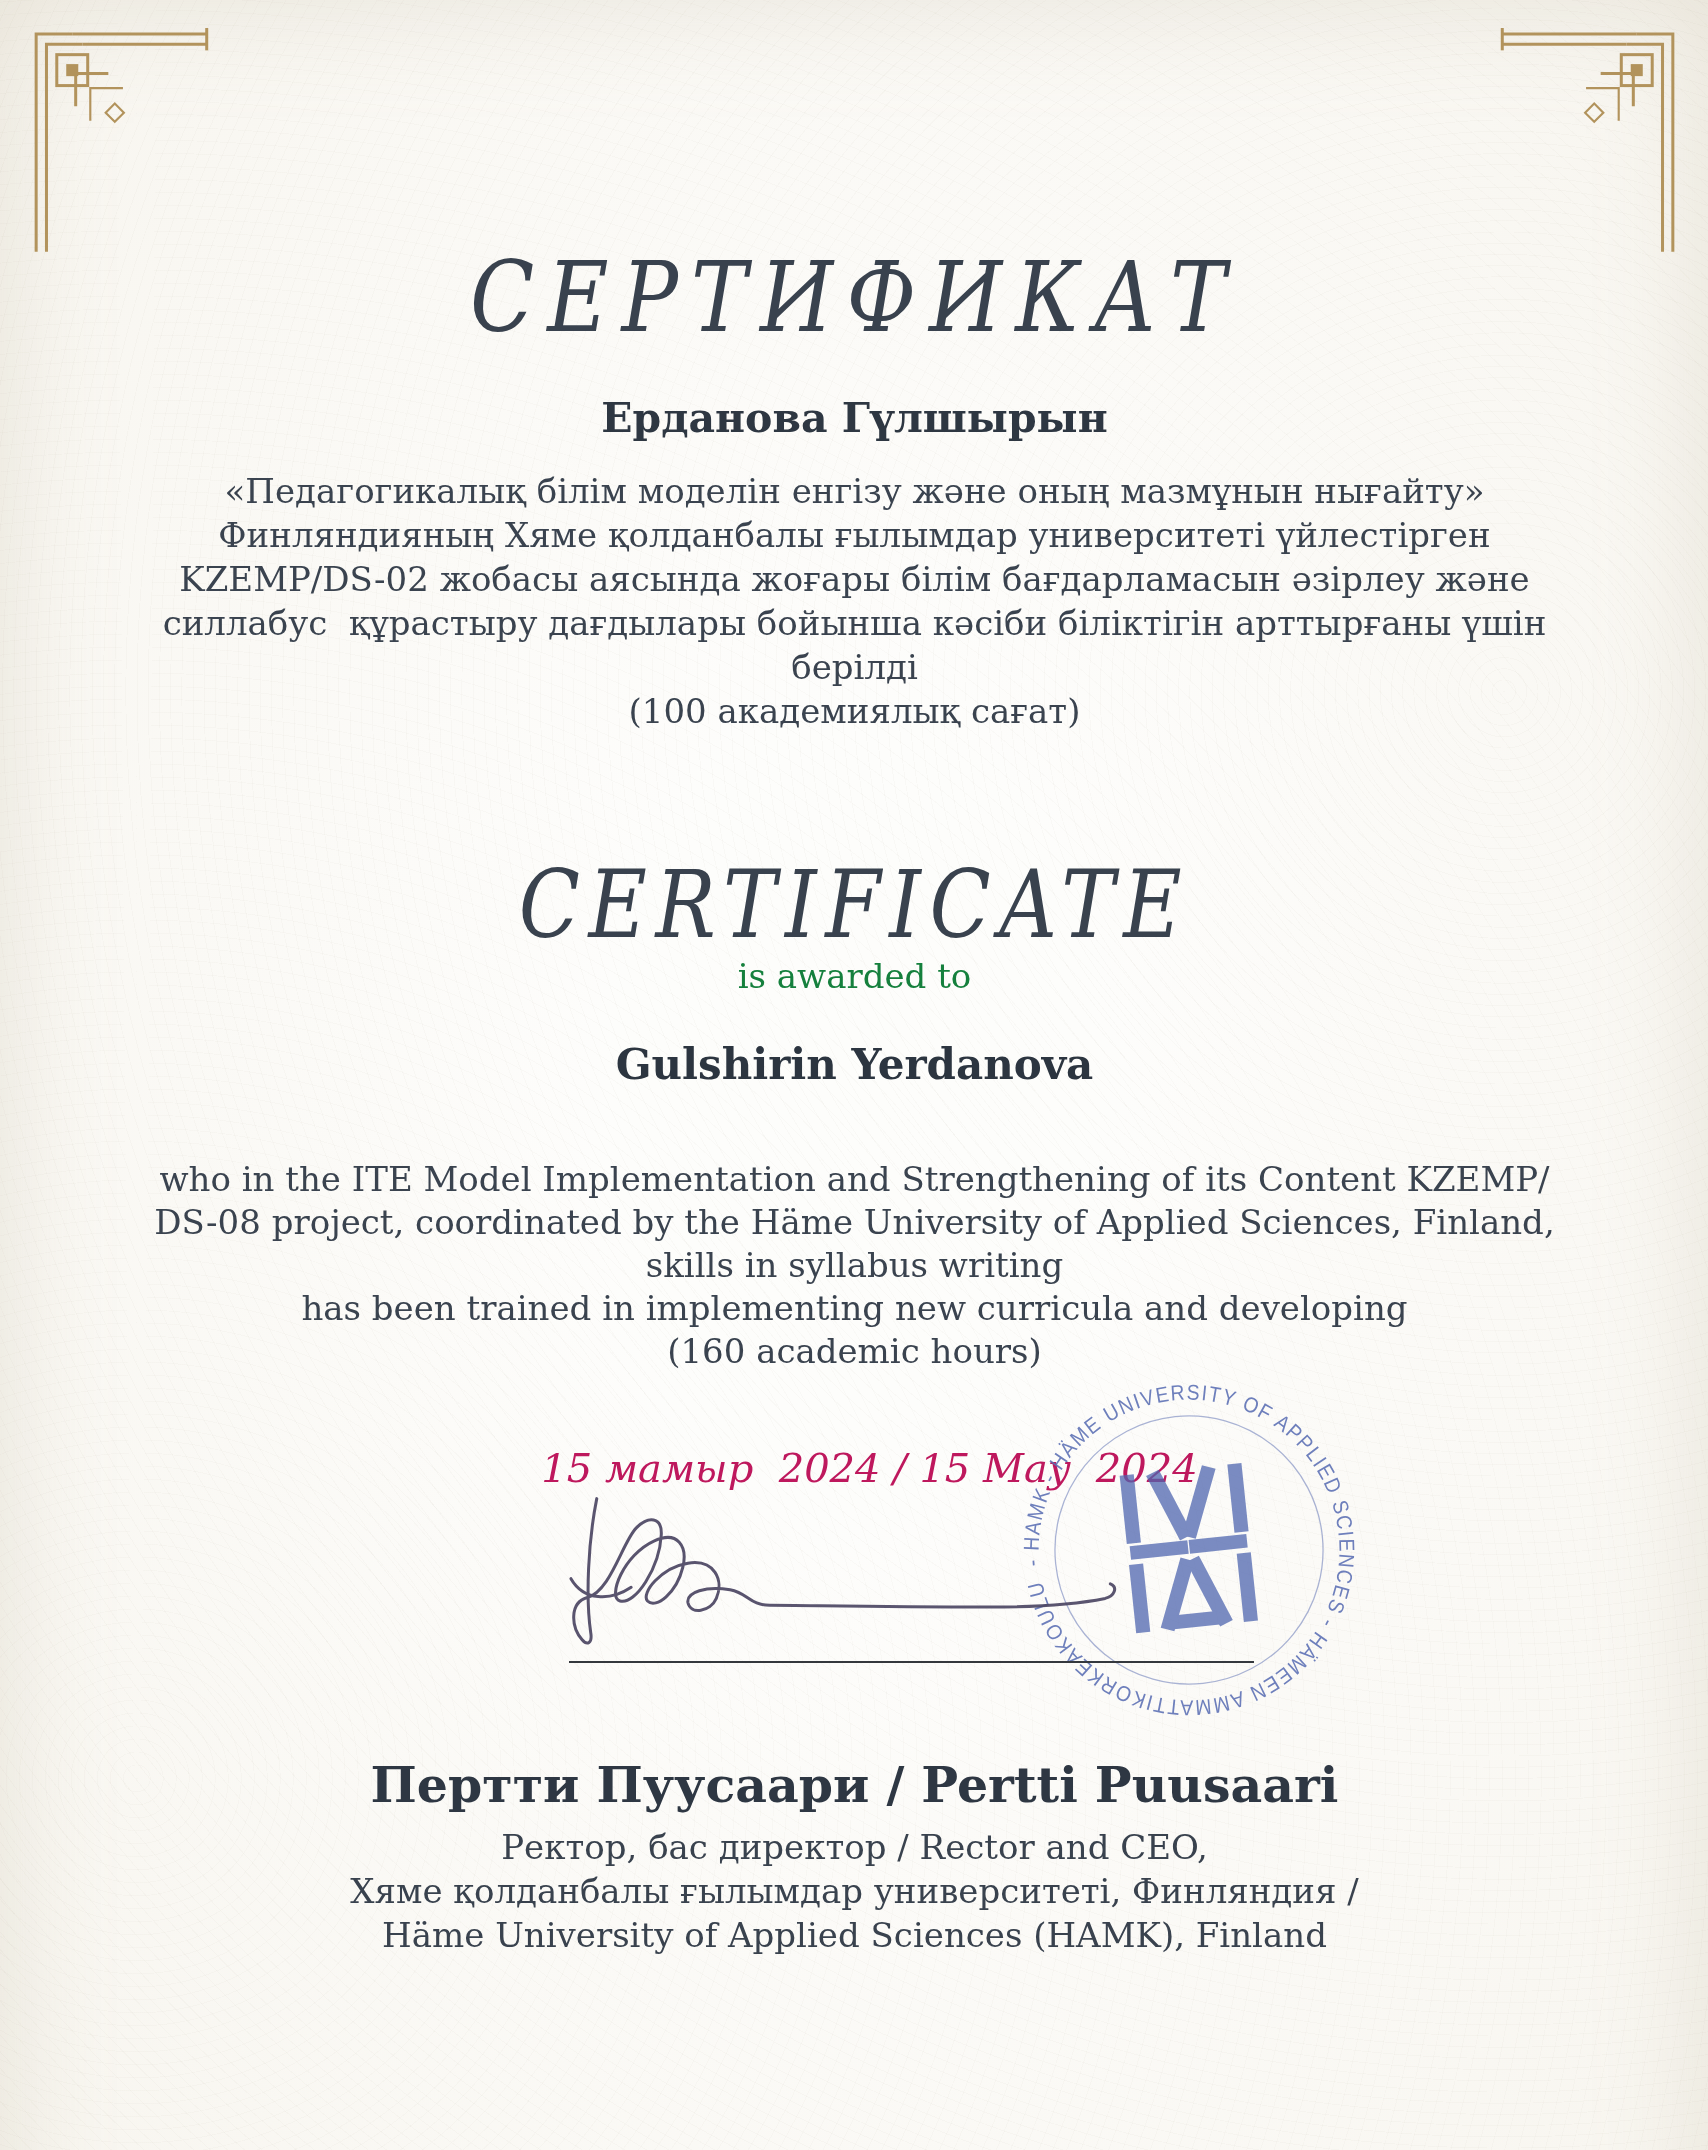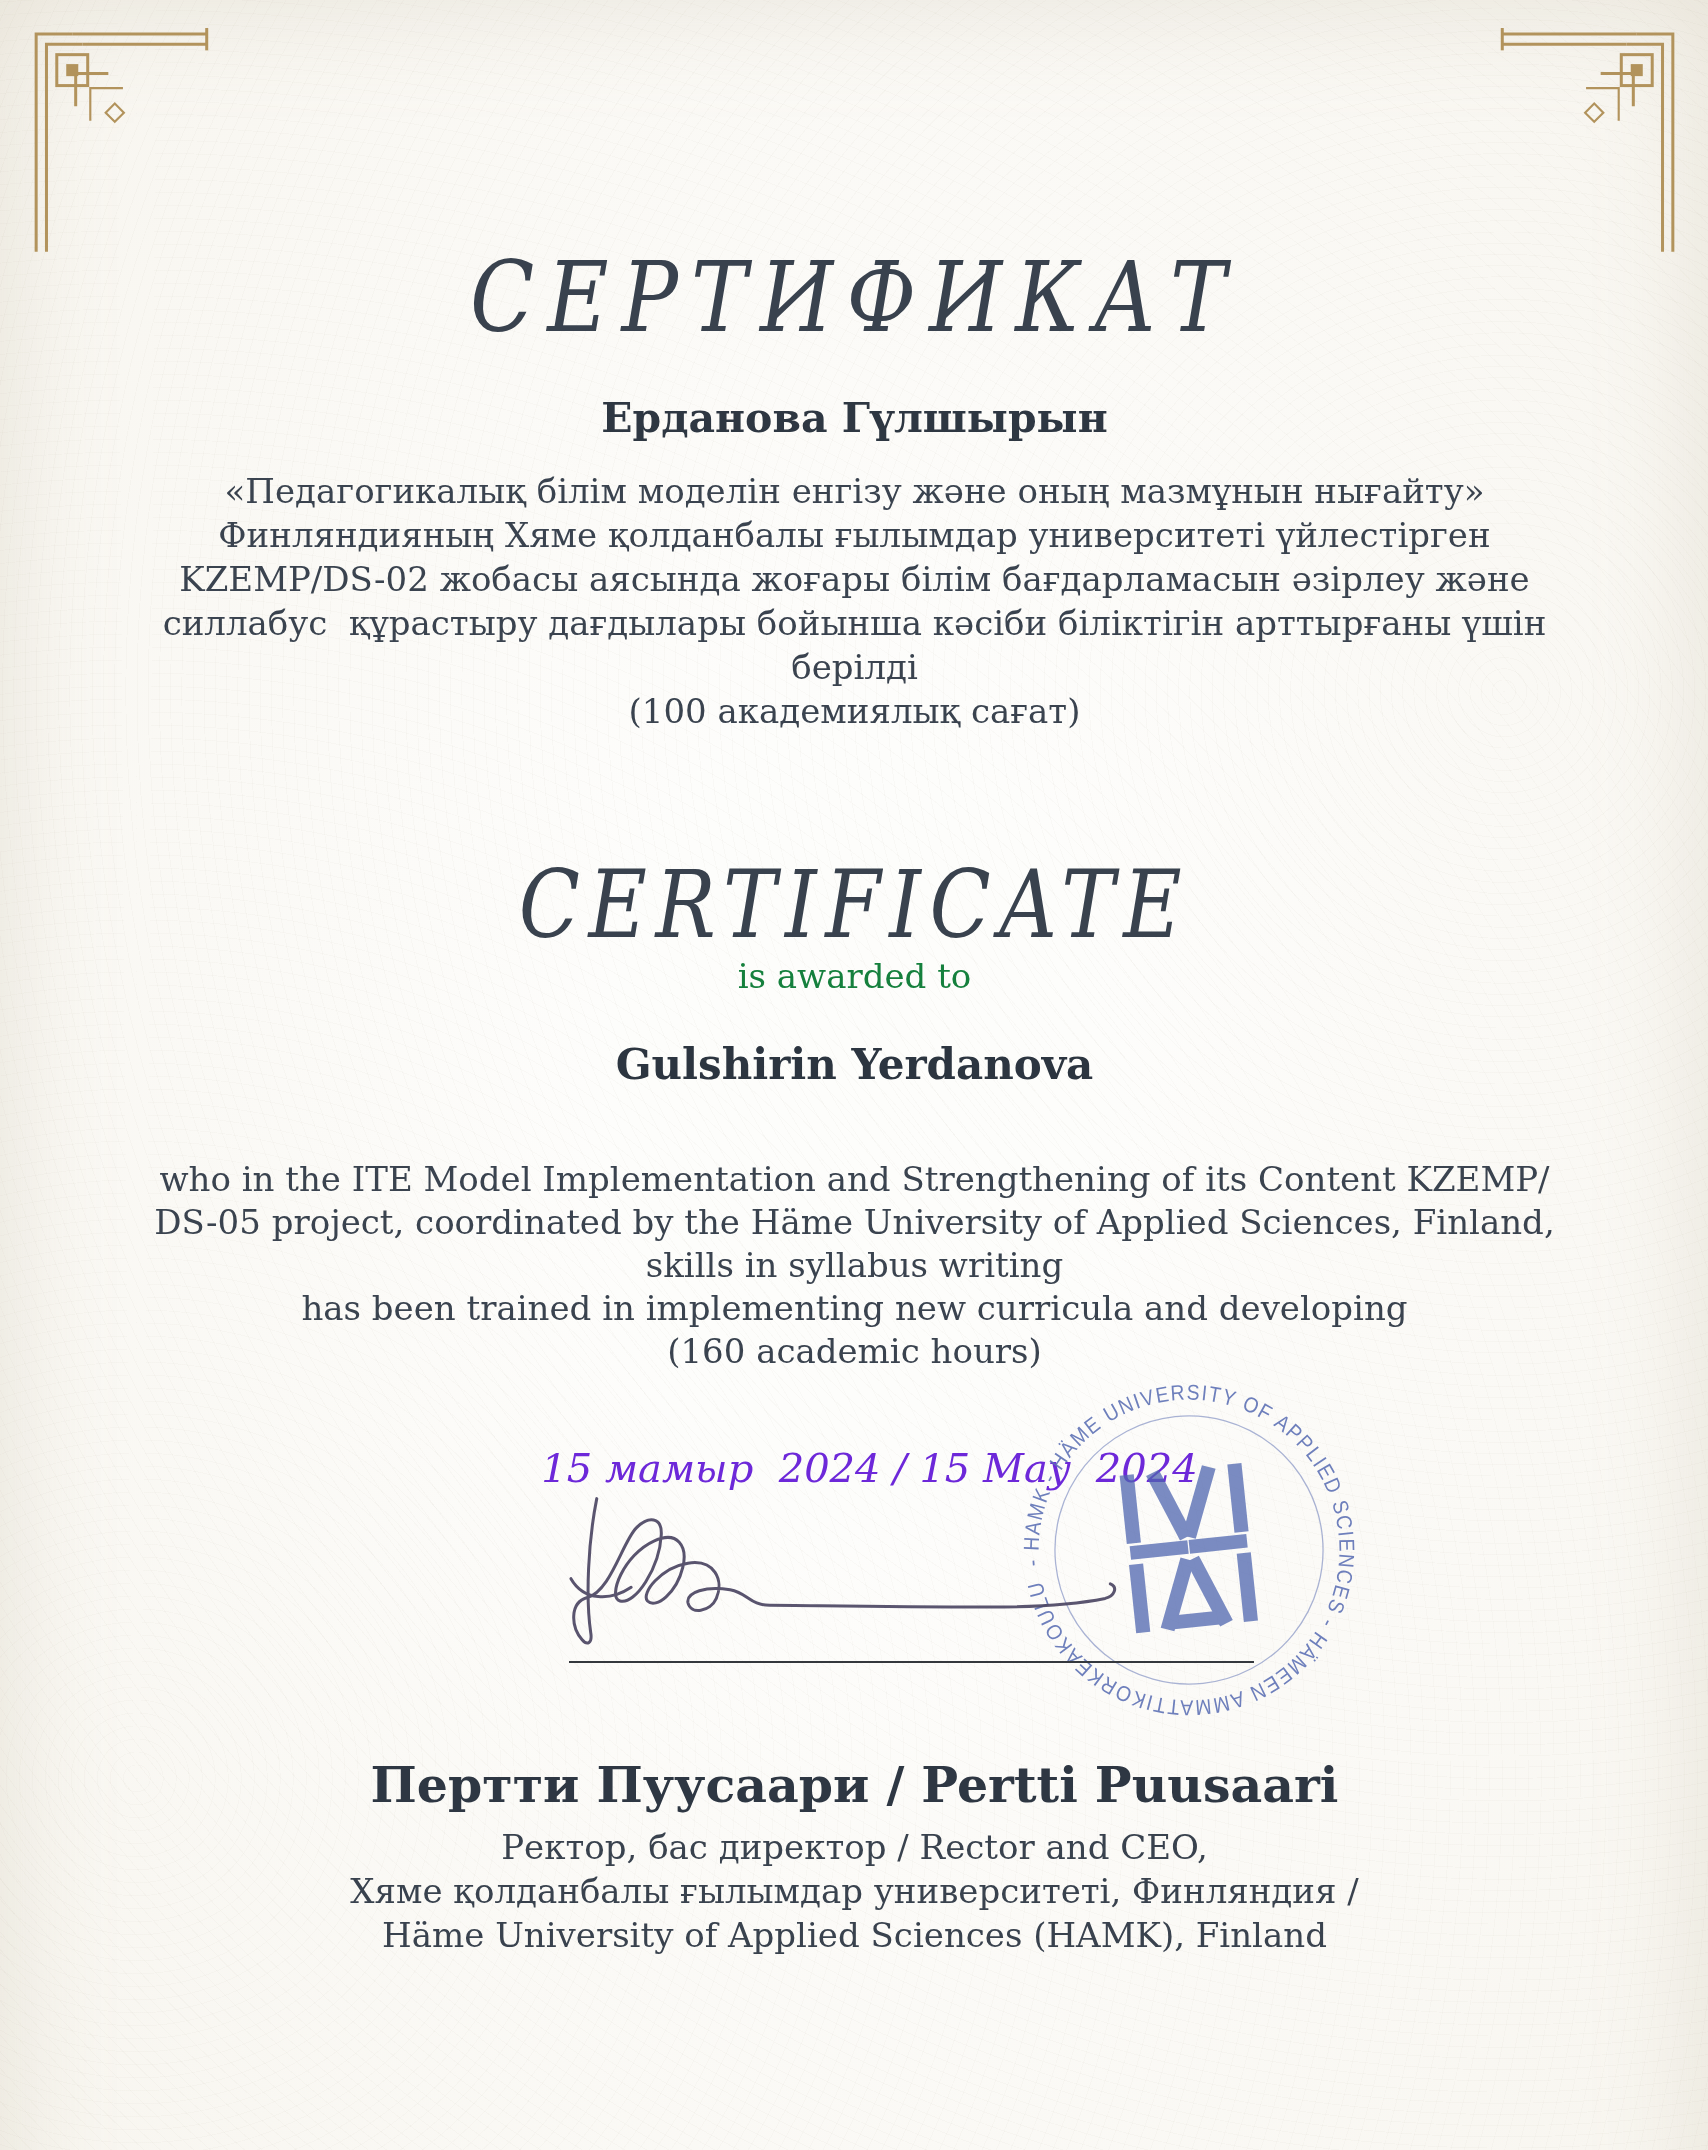--- a/index.html
+++ b/index.html
@@ -30,21 +30,21 @@
   .para div{white-space:pre;}
   .para-kk{top:469px;}
   .title-en{
     top:850px;font-size:80px;font-style:italic;letter-spacing:8.6px;
     color:#39424e;transform:scaleY(1.18);transform-origin:top center;white-space:pre;
   }
   .awarded{top:956px;font-size:34px;color:#15803d;}
   .recipient-en{top:1040px;font-size:42px;font-weight:bold;color:#2c3540;white-space:pre;}
   .para-en{top:1158px;line-height:43px;}
   .date-line{
-    top:1445px;font-size:40px;font-style:italic;color:#6d28d9;
+    top:1445px;font-size:40px;font-style:italic;color:#be185d;
     padding-left:30px;white-space:pre;
   }
   .sig-block{top:1756px;}
   .sig-name{font-size:49px;font-weight:bold;color:#2e3743;margin-bottom:11.2px;white-space:pre;}
   .sig-line2{font-size:34px;line-height:44px;color:#39424e;white-space:pre;}
 
   .rule{
     position:absolute;left:569px;top:1661px;width:685px;height:2.2px;
     background:#34383d;z-index:6;
   }
@@ -103,21 +103,21 @@
   <div>берілді</div>
   <div>(100 академиялық сағат)</div>
 </div>
 
 <div class="layer center title-en">CERTIFICATE</div>
 <div class="layer center awarded">is awarded to</div>
 <div class="layer center recipient-en">Gulshirin Yerdanova</div>
 
 <div class="layer center para para-en">
   <div>who in the ITE Model Implementation and Strengthening of its Content KZEMP/</div>
-  <div>DS-05 project, coordinated by the Häme University of Applied Sciences, Finland,</div>
+  <div>DS-08 project, coordinated by the Häme University of Applied Sciences, Finland,</div>
   <div>skills in syllabus writing</div>
   <div>has been trained in implementing new curricula and developing</div>
   <div>(160 academic hours)</div>
 </div>
 
 <div class="layer center date-line">15 мамыр  2024 / 15 May  2024</div>
 
 <svg class="stamp-svg" width="348" height="348" viewBox="0 0 810 810">
   <defs>
     <path id="ringPath" d="M 55 405 A 350 350 0 1 1 755 405 A 350 350 0 1 1 55 405"></path>

